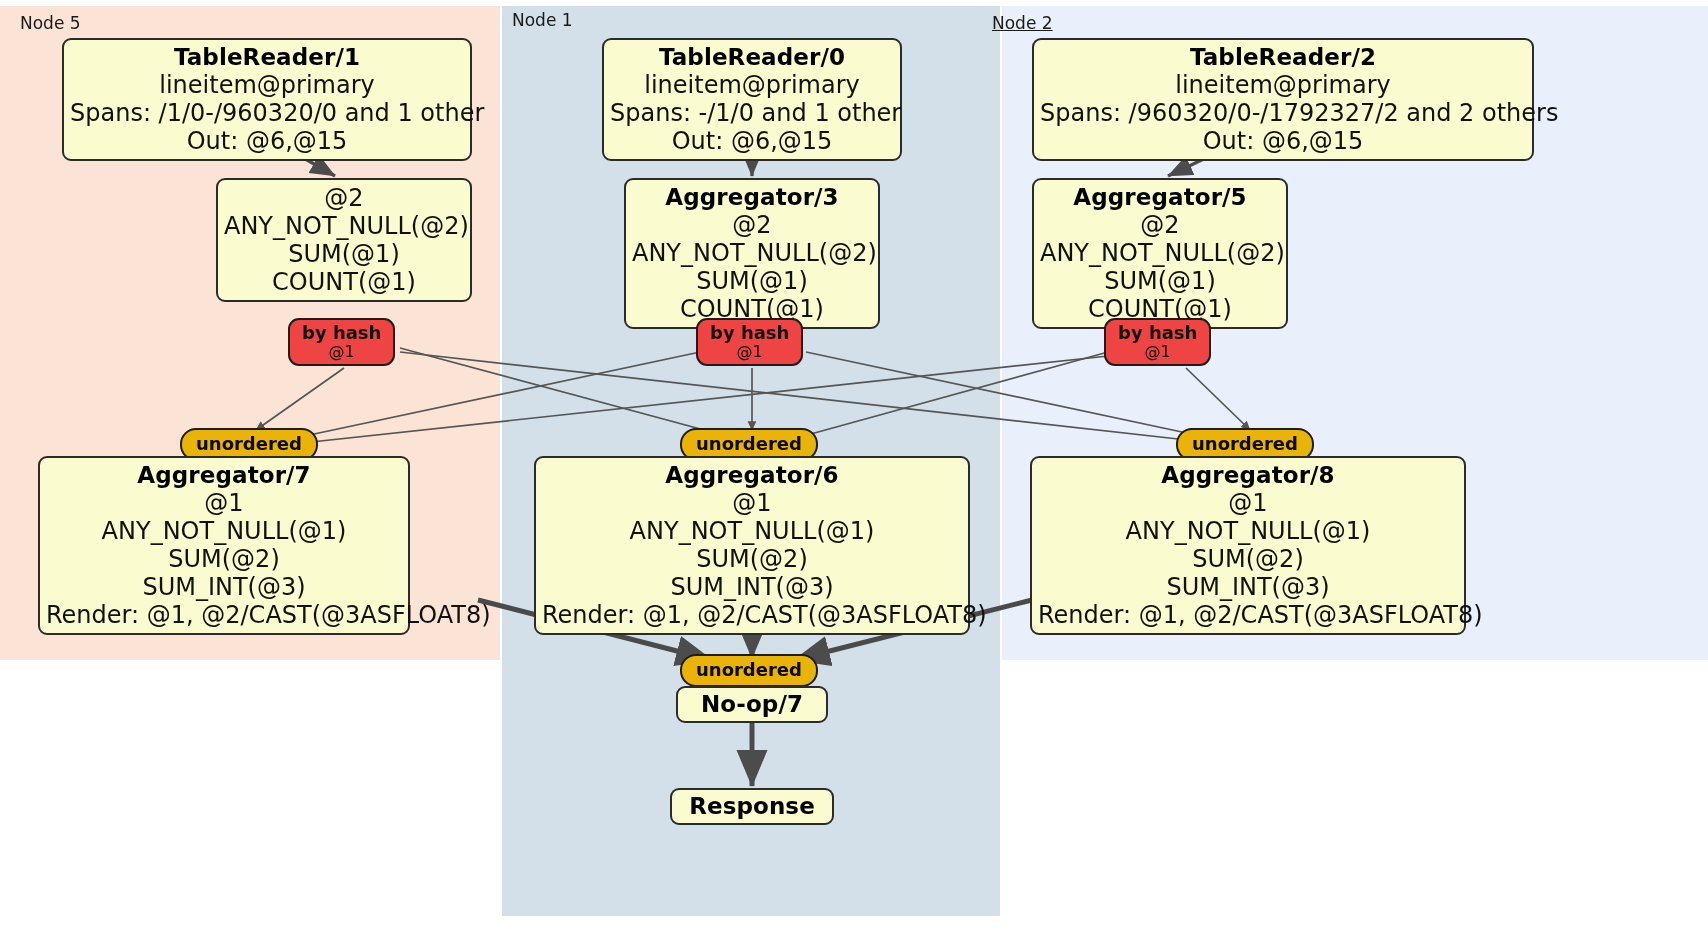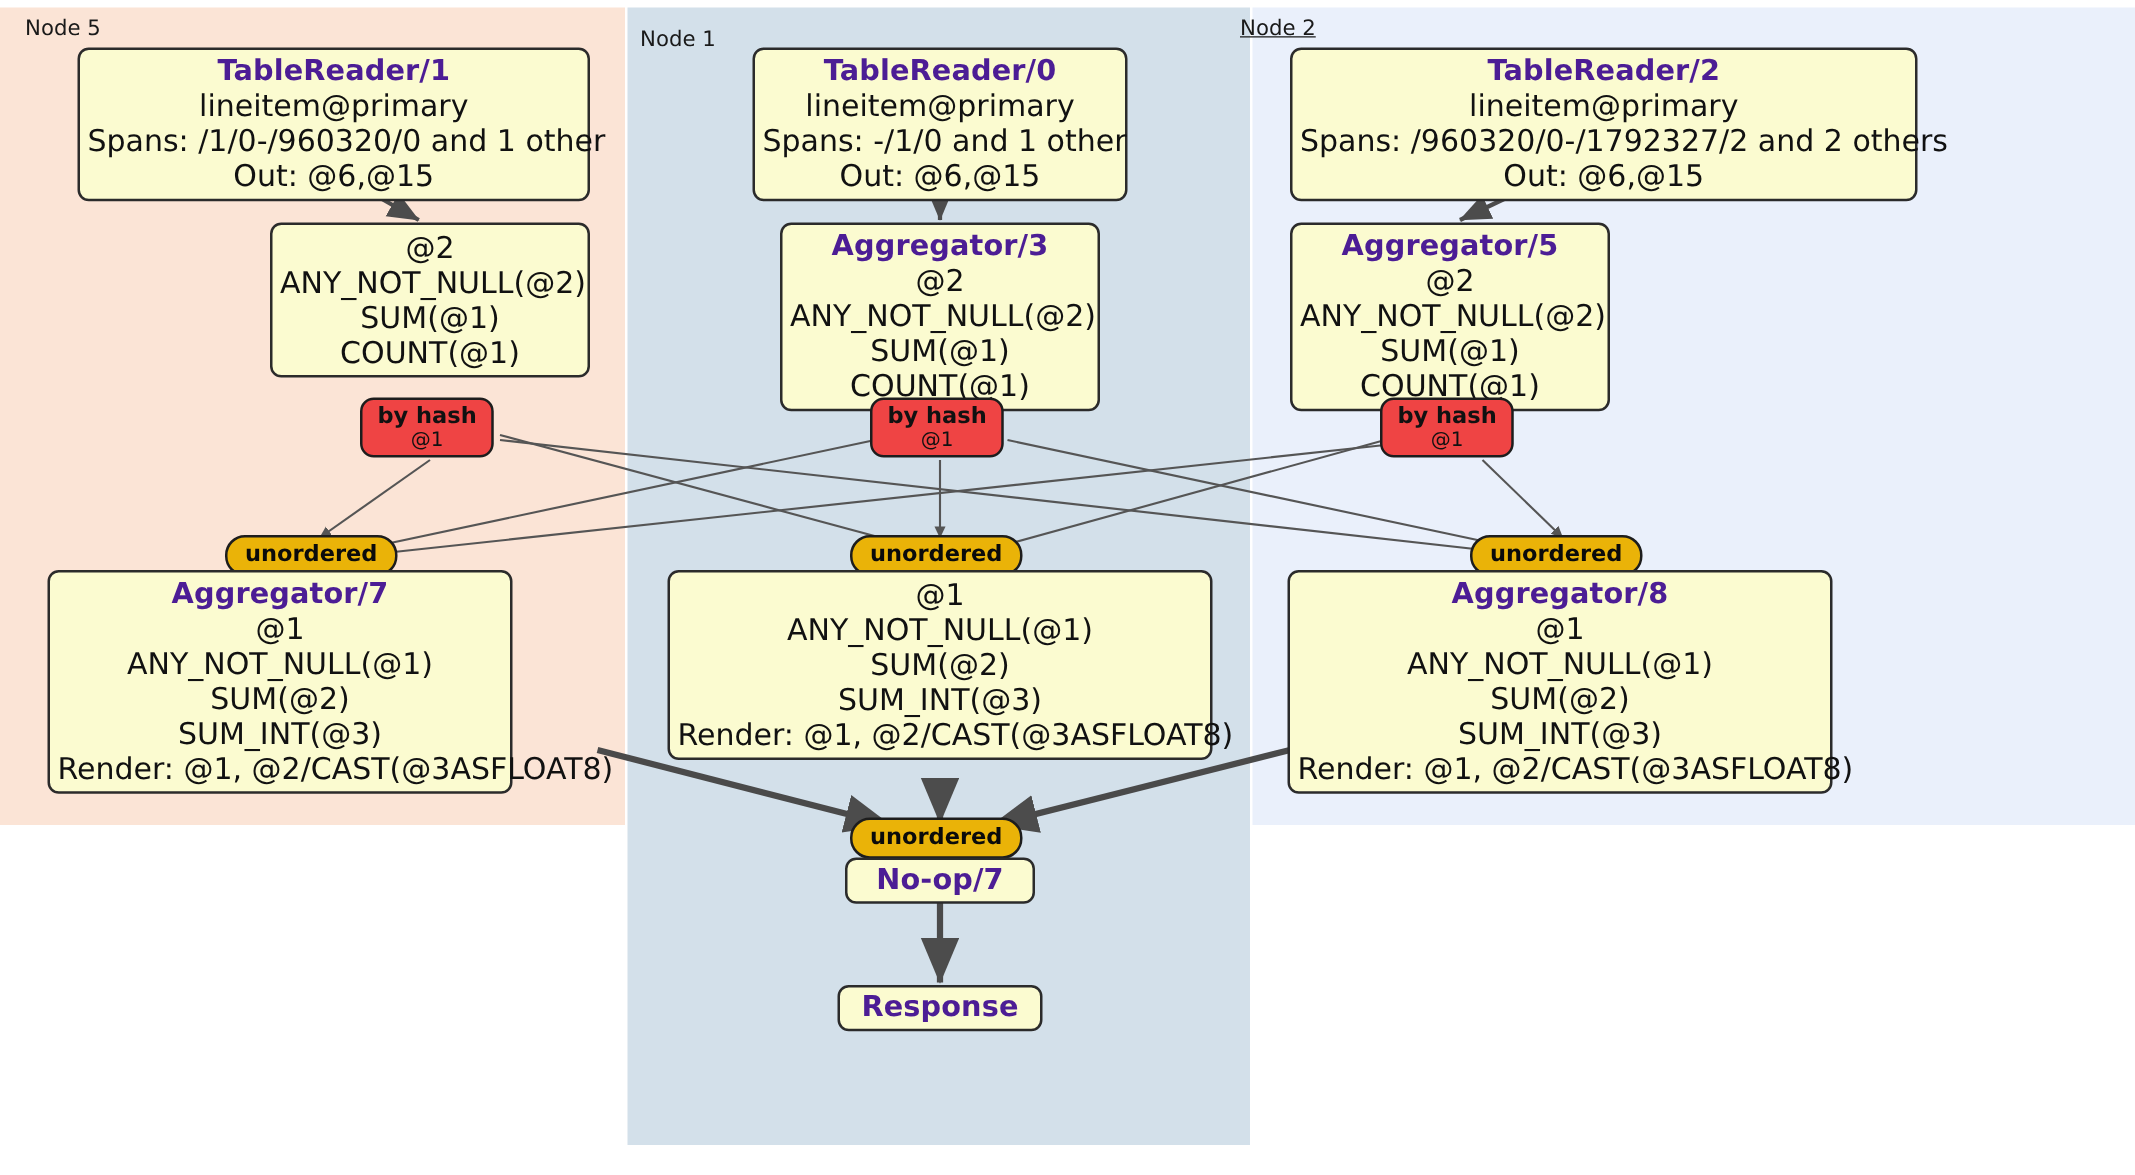--- a/index.html
+++ b/index.html
@@ -34,21 +34,21 @@
     background:#fbfbd0;
     border:2px solid #2b2b2b;
     border-radius:9px;
     text-align:center;
     padding:4px 6px 4px 6px;
     line-height:1.17;
   }
   .proc .ttl{
     font-weight:bold;
     font-size:23px;
-    color:#4c1d95;
+    color:#000000;
     letter-spacing:.1px;
     white-space:nowrap;
   }
   .proc .ln{
     font-size:24px;
     color:#111;
     white-space:nowrap;
   }
   .proc.compact{padding:3px 10px;}
   .proc.compact .ttl{font-size:23px;}
@@ -79,21 +79,21 @@
 </head>
 <body>
 
 <div id="stage">
 
   <div class="node-panel" style="left:0px;top:6px;width:500px;height:654px;background:#fbe4d6;"></div>
   <div class="node-panel" style="left:502px;top:6px;width:498px;height:910px;background:#d3e0ea;"></div>
   <div class="node-panel" style="left:1002px;top:6px;width:706px;height:654px;background:#eaf0fb;"></div>
 
   <div class="node-label" style="left:20px;top:13px;">Node 5</div>
-  <div class="node-label" style="left:512px;top:22px;">Node 1</div>
+  <div class="node-label" style="left:512px;top:10px;">Node 1</div>
   <div class="node-label" style="left:992px;top:13px;text-decoration:underline;">Node 2</div>
 
   <svg id="edges" viewBox="0 0 1708 940" xmlns="http://www.w3.org/2000/svg">
     <defs>
       <marker id="ah" markerWidth="9" markerHeight="9" refX="7.2" refY="3.1" orient="auto" markerUnits="strokeWidth">
         <path d="M0,0 L7.4,3.1 L0,6.2 z" fill="#4c4c4c"></path>
       </marker>
       <marker id="ahT" markerWidth="7" markerHeight="7" refX="5.2" refY="2.6" orient="auto" markerUnits="strokeWidth">
         <path d="M0,0 L5.6,2.6 L0,5.2 z" fill="#555555"></path>
       </marker>
@@ -194,20 +194,21 @@
   <div class="proc" style="left:38px;top:456px;width:372px;">
     <div class="ttl">Aggregator/7</div>
     <div class="ln">@1</div>
     <div class="ln">ANY_NOT_NULL(@1)</div>
     <div class="ln">SUM(@2)</div>
     <div class="ln">SUM_INT(@3)</div>
     <div class="ln">Render: @1, @2/CAST(@3ASFLOAT8)</div>
   </div>
 
   <div class="proc" style="left:534px;top:456px;width:436px;">
+    <div class="ttl">Aggregator/6</div>
     <div class="ln">@1</div>
     <div class="ln">ANY_NOT_NULL(@1)</div>
     <div class="ln">SUM(@2)</div>
     <div class="ln">SUM_INT(@3)</div>
     <div class="ln">Render: @1, @2/CAST(@3ASFLOAT8)</div>
   </div>
 
   <div class="proc" style="left:1030px;top:456px;width:436px;">
     <div class="ttl">Aggregator/8</div>
     <div class="ln">@1</div>

